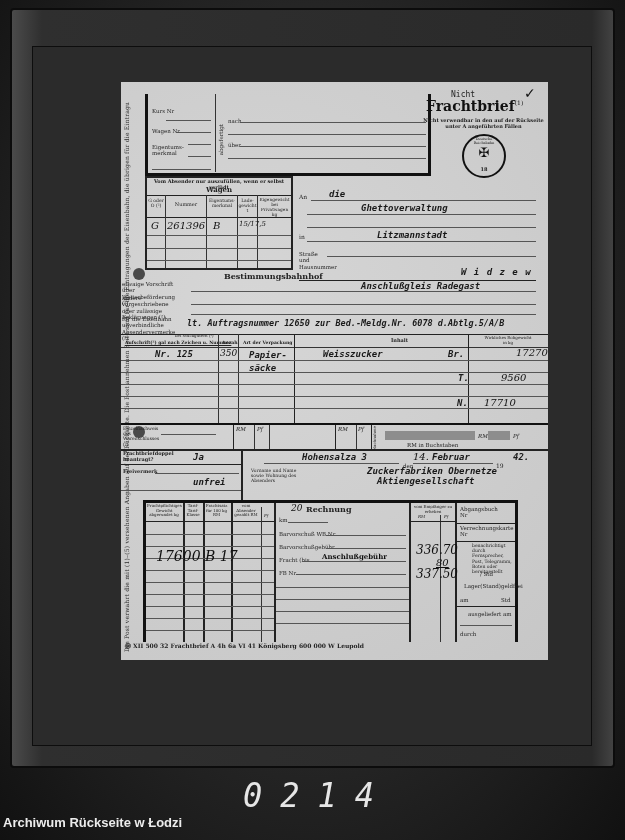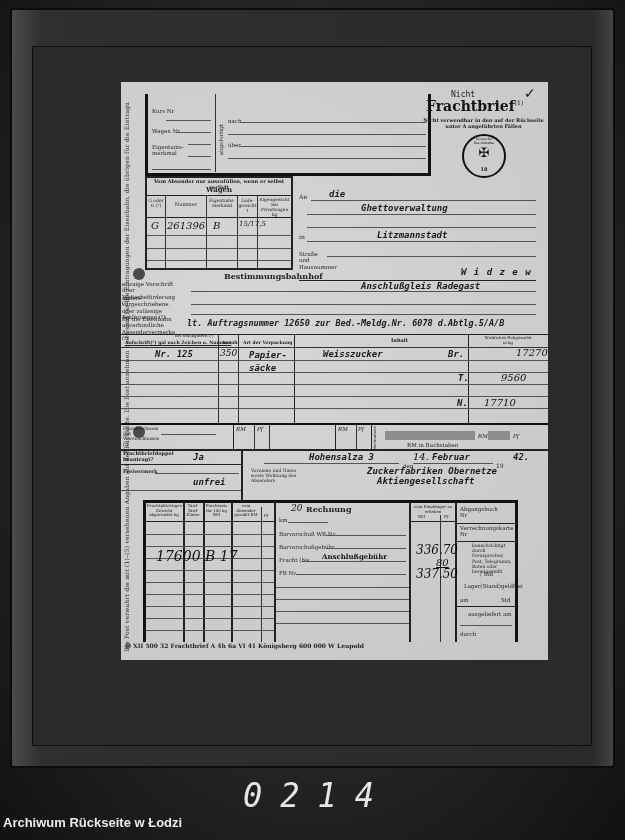--- a/index.html
+++ b/index.html
@@ -188,21 +188,21 @@
   <div class="lbl" style="left:357px;top:351px;font-style:italic;">RM</div>
   <div class="gray-fill" style="left:367px;top:349px;width:22px;height:9px;"></div>
   <div class="lbl" style="left:392px;top:351px;font-style:italic;">Pf</div>
   <div class="lbl" style="left:286px;top:360px;">RM in Buchstaben</div>
   <div class="hline" style="left:0;top:367px;width:427px;background:#222;height:2px;"></div>
 
   <div class="vline" style="left:120px;top:369px;height:50px;background:#222;width:2px;"></div>
   <div class="lbl lbl-b" style="left:2px;top:369px;width:48px;font-size:5px;">Frachtbriefdoppel beantragt?</div>
   <div class="tw" style="left:72px;top:370px;">Ja</div>
   <div class="hline" style="left:0;top:382px;width:120px;background:#222;"></div>
-  <div class="tw" style="left:188px;top:370px;text-align:right;">Hohensalza 3</div>
+  <div class="tw" style="left:181px;top:370px;text-align:right;">Hohensalza 3</div>
   <div class="hline" style="left:143px;top:381px;width:135px;"></div>
   <div class="lbl" style="left:282px;top:381px;">den</div>
   <div class="hand" style="left:292px;top:369px;">14.</div>
   <div class="tw" style="left:311px;top:370px;">Februar</div>
   <div class="hline" style="left:292px;top:381px;width:80px;"></div>
   <div class="lbl" style="left:375px;top:381px;font-size:6px;">19</div>
   <div class="tw" style="left:392px;top:370px;">42.</div>
 
   <div class="lbl lbl-b" style="left:2px;top:387px;font-size:5px;">Freivermerk</div>
   <div class="hline" style="left:34px;top:391px;width:84px;"></div>

